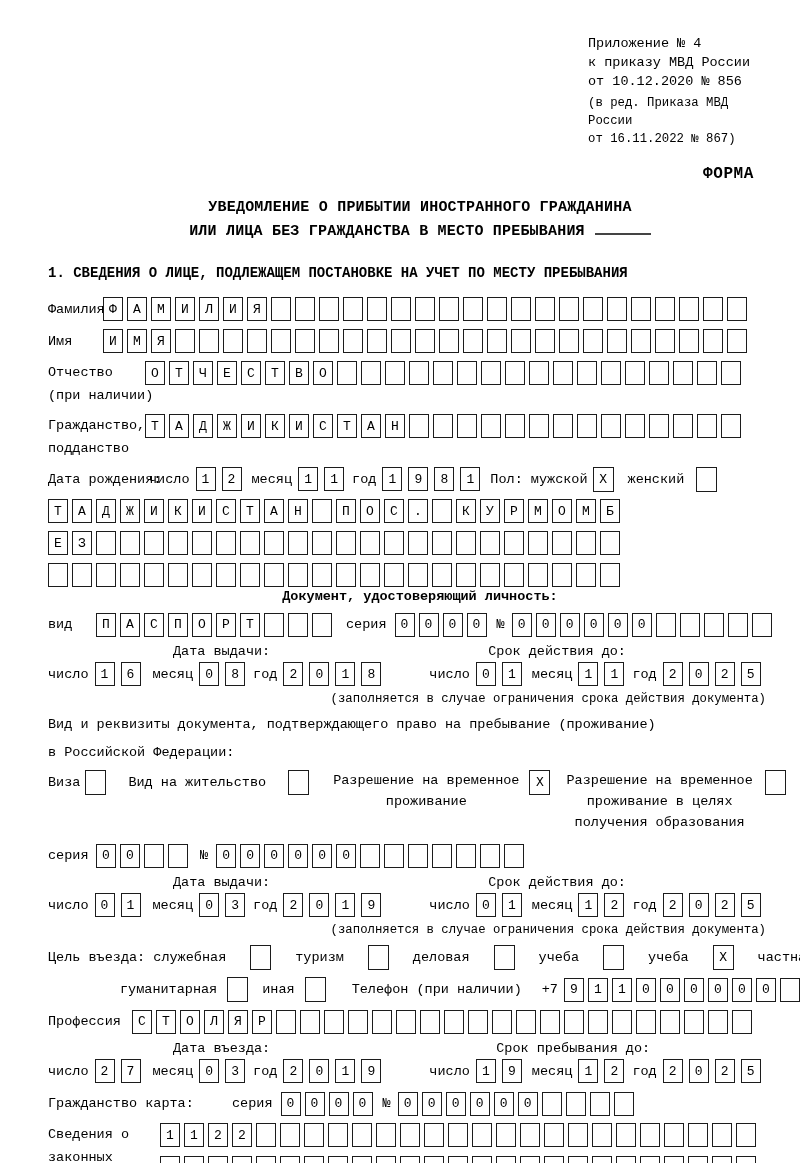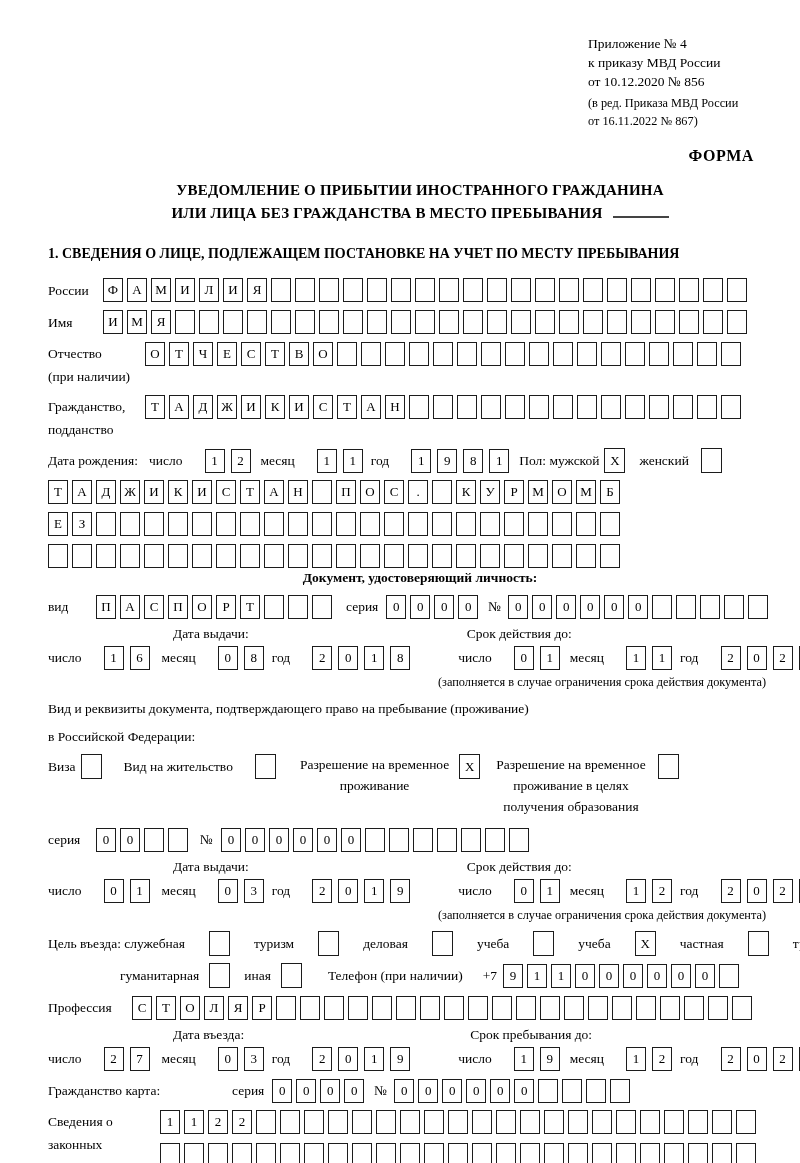--- a/index.html
+++ b/index.html
@@ -1,39 +1,39 @@
 <!DOCTYPE html>
 <html lang="ru"><head>
 <meta charset="utf-8">
 <style>
   html,body{margin:0;padding:0;background:#fff;}
   .frm{
     width:800px;height:1163px;box-sizing:border-box;
     padding:34px 8px 0 48px;background:#fff;color:#000;
-    font-family:Liberation Serif, serif;font-size:13.5px;
+    font-family:Liberation Mono, monospace;font-size:13.5px;
     overflow:hidden;position:relative;
   }
   .hdr{width:190px;margin-left:auto;margin-right:14px;line-height:1.42;}
   .hdr .ed{font-size:12.3px;margin-top:4px;line-height:1.45;}
   .forma{text-align:right;margin:16px 38px 0 0;font-weight:bold;font-size:16px;letter-spacing:.6px;}
   .title{text-align:center;font-weight:bold;font-size:15px;margin-top:14px;line-height:1.5;letter-spacing:.2px;}
   .blank-line{display:inline-block;width:56px;border-bottom:2px solid #444;height:.9em;margin-left:10px;}
   .sect{font-weight:bold;font-size:14px;margin-top:22px;margin-bottom:16px;}
   .row{display:flex;align-items:flex-start;margin-bottom:7px;}
   .vc{align-items:center;}
   .lbl{line-height:25px;white-space:nowrap;}
   .lblcol{line-height:23px;white-space:nowrap;}
   .boxes{display:flex;gap:4px;}
   .cell{
     width:18px;height:22px;min-width:18px;border:1.6px solid #1c1c1c;
     display:inline-flex;align-items:center;justify-content:center;
     font-size:13px;background:#fff;
   }
   .cb .cell{width:19px;height:23px;}
-  .dg{display:flex;align-items:flex-end;gap:16px;}
+  .dg{display:flex;align-items:flex-start;}
   .dg .boxes{gap:6px;}
   .dg .lbl{margin-right:6px;}
   .dates-head{display:flex;margin-bottom:3px;}
   .note-r{text-align:right;font-size:12.3px;margin:-2px 26px 8px 0;}
   .pline{line-height:22px;margin-bottom:6px;}
   .center-bold{text-align:center;font-weight:bold;margin:2px 0 8px 0;}
   .ml{text-align:center;line-height:21px;}
 </style>
 </head>
 <body>
@@ -53,21 +53,21 @@
   <div class="forma">ФОРМА</div>
 
   <div class="title">
     <div>УВЕДОМЛЕНИЕ О ПРИБЫТИИ ИНОСТРАННОГО ГРАЖДАНИНА</div>
     <div><span>ИЛИ ЛИЦА БЕЗ ГРАЖДАНСТВА В МЕСТО ПРЕБЫВАНИЯ</span><span class="blank-line"></span></div>
   </div>
 
   <div class="sect">1. СВЕДЕНИЯ О ЛИЦЕ, ПОДЛЕЖАЩЕМ ПОСТАНОВКЕ НА УЧЕТ ПО МЕСТУ ПРЕБЫВАНИЯ</div>
 
   <div class="row">
-    <span class="lbl" style="width:55px">России</span>
+    <span class="lbl" style="width:55px">Фамилия</span>
     <span class="boxes">
         <span class="cell">Ф</span>
         <span class="cell">А</span>
         <span class="cell">М</span>
         <span class="cell">И</span>
         <span class="cell">Л</span>
         <span class="cell">И</span>
         <span class="cell">Я</span>
         <span class="cell"></span>
         <span class="cell"></span>

